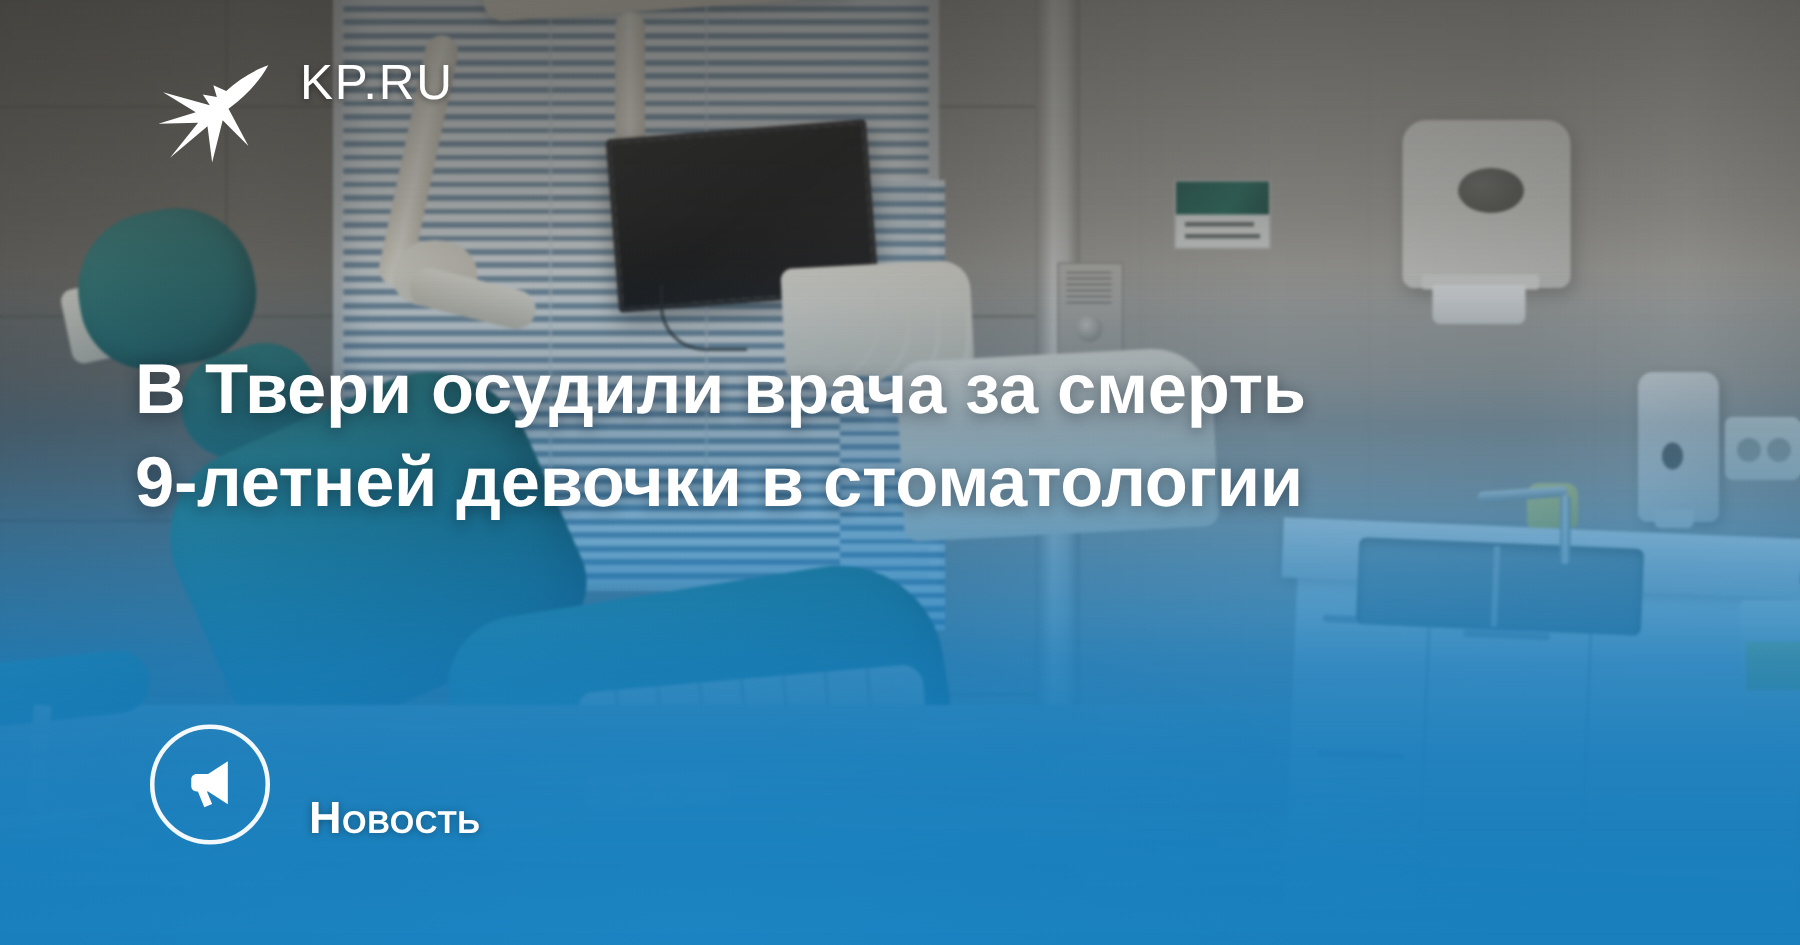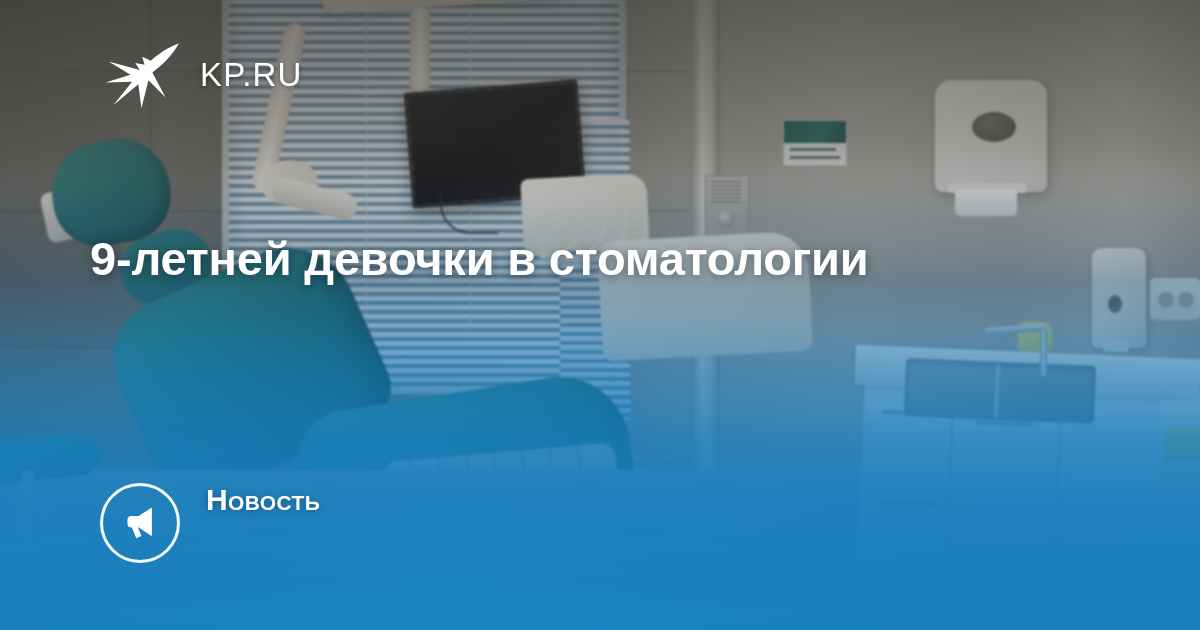--- a/index.html
+++ b/index.html
@@ -550,21 +550,21 @@
     pointer-events: none;
   }
 
   
   .fg { position: absolute; inset: 0; }
 
   .brand {
     position: absolute;
     left: 104px; top: 38px;
     display: flex;
-    align-items: center;
+    align-items: flex-start;
     gap: 18px;
   }
   .brand-mark { width: 78px; height: 72px; display: block; }
   .brand-name {
     color: #ffffff;
     font-size: 33px;
     font-weight: 400;
     letter-spacing: 1.2px;
     line-height: 1;
     text-shadow: 0 1px 5px rgba(0,0,0,0.40);
@@ -581,21 +581,21 @@
     line-height: 62px;
     letter-spacing: -0.2px;
     text-shadow: 0 2px 10px rgba(10,20,30,0.45);
   }
   .headline-line { display: block; white-space: nowrap; }
 
   .badge {
     position: absolute;
     left: 100px; top: 483px;
     display: flex;
-    align-items: flex-start;
+    align-items: flex-end;
     gap: 26px;
   }
   .badge-circle {
     width: 74px; height: 74px;
     border-radius: 50%;
     border: 3px solid rgba(255,255,255,0.95);
     display: flex;
     align-items: center;
     justify-content: center;
     flex: none;
@@ -732,20 +732,21 @@
     <div class="brand">
       <svg class="brand-mark" viewBox="0 0 100 92" aria-hidden="true">
         <path fill="#ffffff" d="M96 7 C84 11 71 19 60 29 L49 24 L52 34 L40 32 L46 41
                  L6 30 L34 47 L2 57 L36 56 L12 86 L44 59 L48 90 L57 54
                  L79 76 L62 44 C77 33 89 20 96 7 Z"></path>
       </svg>
       <div class="brand-name">KP.RU</div>
     </div>
 
     <div class="headline">
+      <span class="headline-line">В Твери осудили врача за смерть</span>
       <span class="headline-line">9-летней девочки в стоматологии</span>
     </div>
 
     <div class="badge">
       <div class="badge-circle">
         <svg viewBox="0 0 24 24" aria-hidden="true">
           <path fill="#ffffff" d="M19.5 2.2 L11.2 7.6 L6.4 7.6 C5.1 7.6 4.1 8.6 4.1 9.9
                    L4.1 12.6 C4.1 13.9 5.1 14.9 6.4 14.9 L6.9 14.9
                    L9.6 21.6 L12.9 20.2 L10.7 14.9 L11.2 14.9
                    L19.5 20.3 Z"></path>

